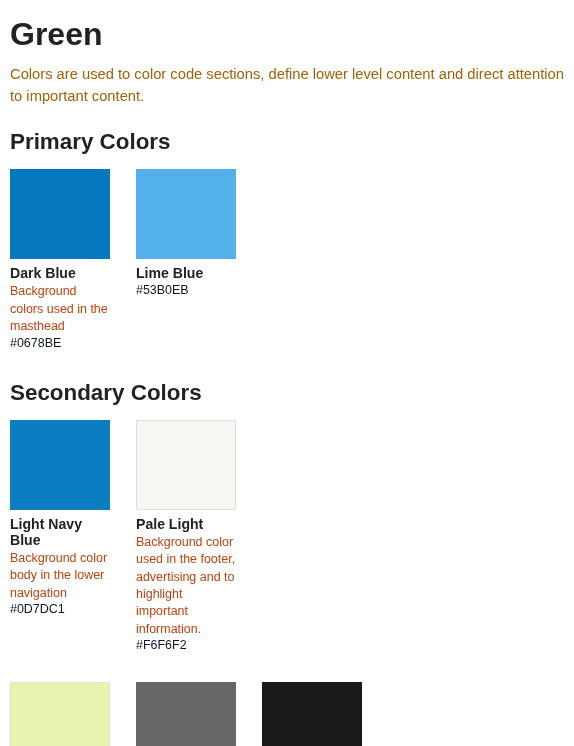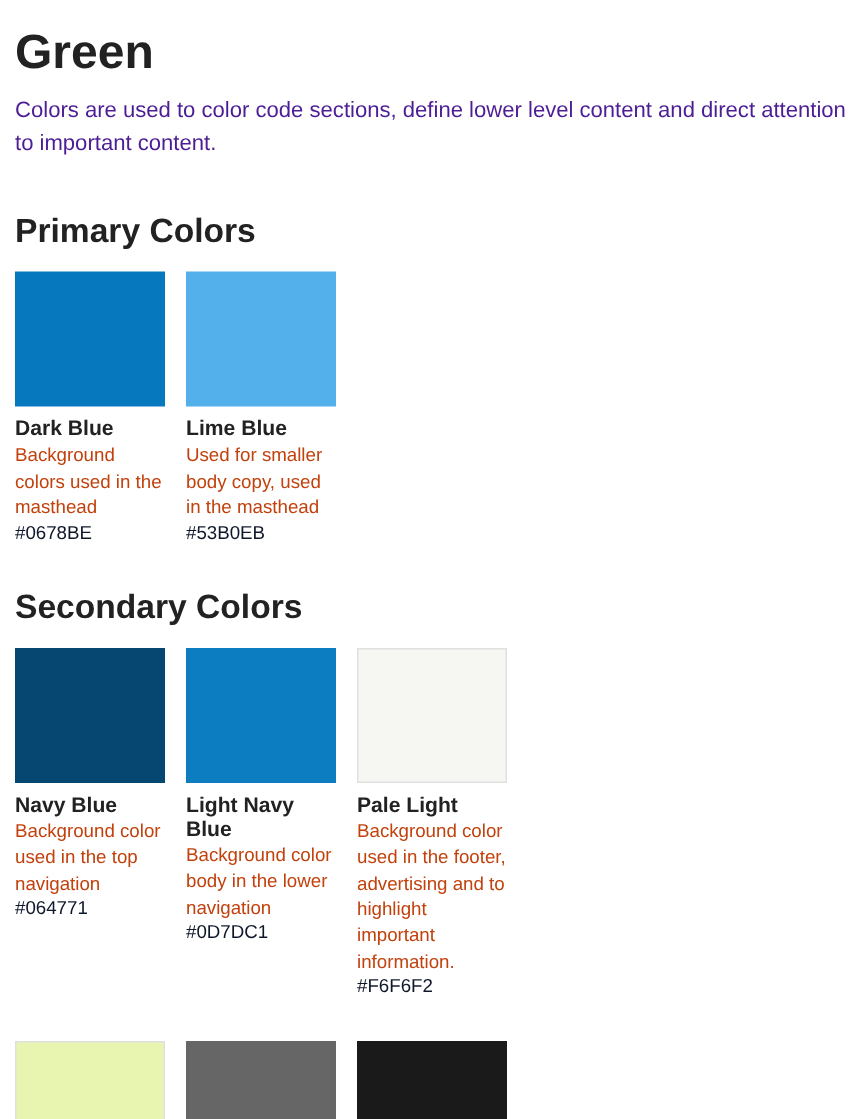--- a/index.html
+++ b/index.html
@@ -11,36 +11,36 @@
       min-height: 746px;
       padding: 16px 10px;
     }
     h1 {
       font-size: 2em;
       font-weight: bold;
       margin-bottom: 10px;
     }
     .intro {
       font-size: 0.92em;
-      color: #4c1d95;
-      margin-bottom: 34px;
+      color: #a16207;
+      margin-bottom: 22px;
       line-height: 1.5;
     }
     h2 {
       font-size: 1.4em;
       font-weight: bold;
       margin-bottom: 14px;
     }
     .color-section {
       margin-bottom: 30px;
     }
     .color-grid {
       display: flex;
       flex-direction: row;
-      gap: 14px;
+      gap: 26px;
       flex-wrap: wrap;
     }
     .color-item {
       width: 100px;
       display: flex;
       flex-direction: column;
     }
     .color-swatch {
       width: 100px;
       height: 90px;
@@ -74,38 +74,31 @@
     <div class="color-item">
       <div class="color-swatch" style="background-color:#0678BE;"></div>
       <span class="color-name">Dark Blue</span>
       <span class="color-desc">Background colors used in the masthead</span>
       <span class="color-hex">#0678BE</span>
     </div>
 
     <div class="color-item">
       <div class="color-swatch" style="background-color:#53B0EB;"></div>
       <span class="color-name">Lime Blue</span>
-      <span class="color-desc">Used for smaller body copy, used in the masthead</span>
       <span class="color-hex">#53B0EB</span>
     </div>
 
 
   </div>
 </div>
 
 <div class="color-section">
   <h2>Secondary Colors</h2>
   <div class="color-grid">
 
-    <div class="color-item">
-      <div class="color-swatch" style="background-color:#064771;"></div>
-      <span class="color-name">Navy Blue</span>
-      <span class="color-desc">Background color used in the top navigation</span>
-      <span class="color-hex">#064771</span>
-    </div>
 
     <div class="color-item">
       <div class="color-swatch" style="background-color:#0D7DC1;"></div>
       <span class="color-name">Light Navy Blue</span>
       <span class="color-desc">Background color body in the lower navigation</span>
       <span class="color-hex">#0D7DC1</span>
     </div>
 
     <div class="color-item">
       <div class="color-swatch" style="background-color:#F6F6F2; border: 1px solid #e0e0e0;"></div>

